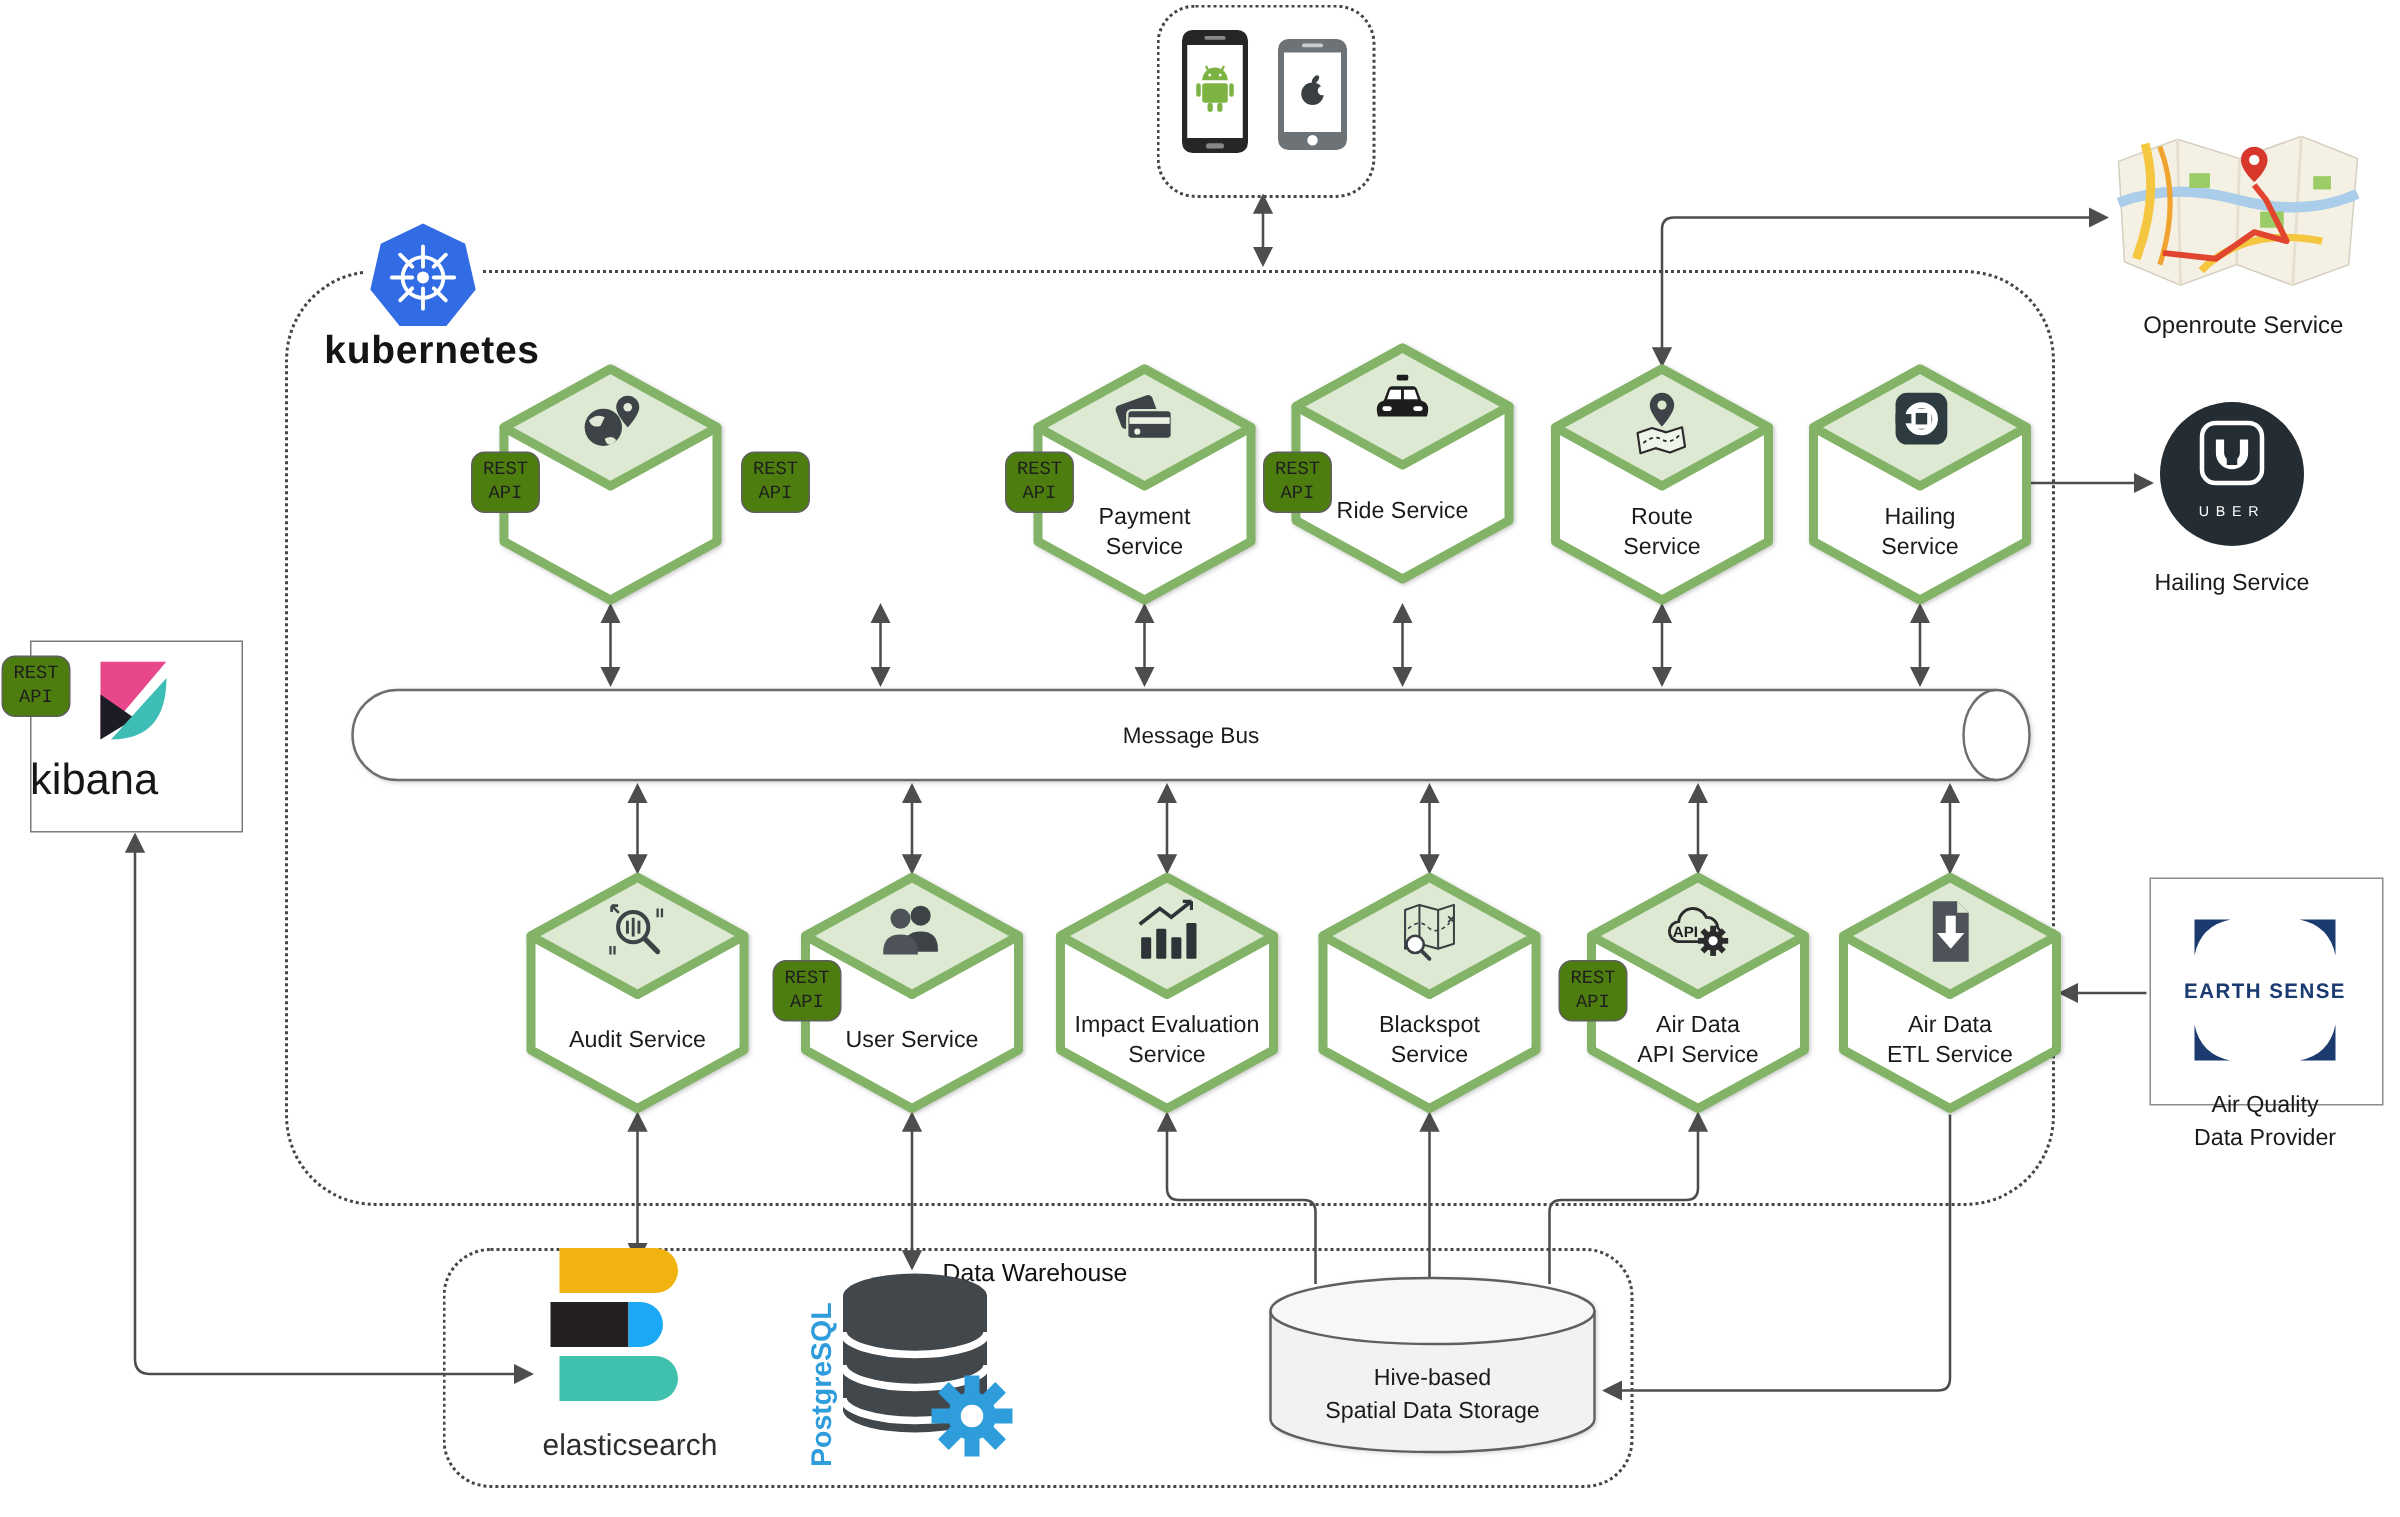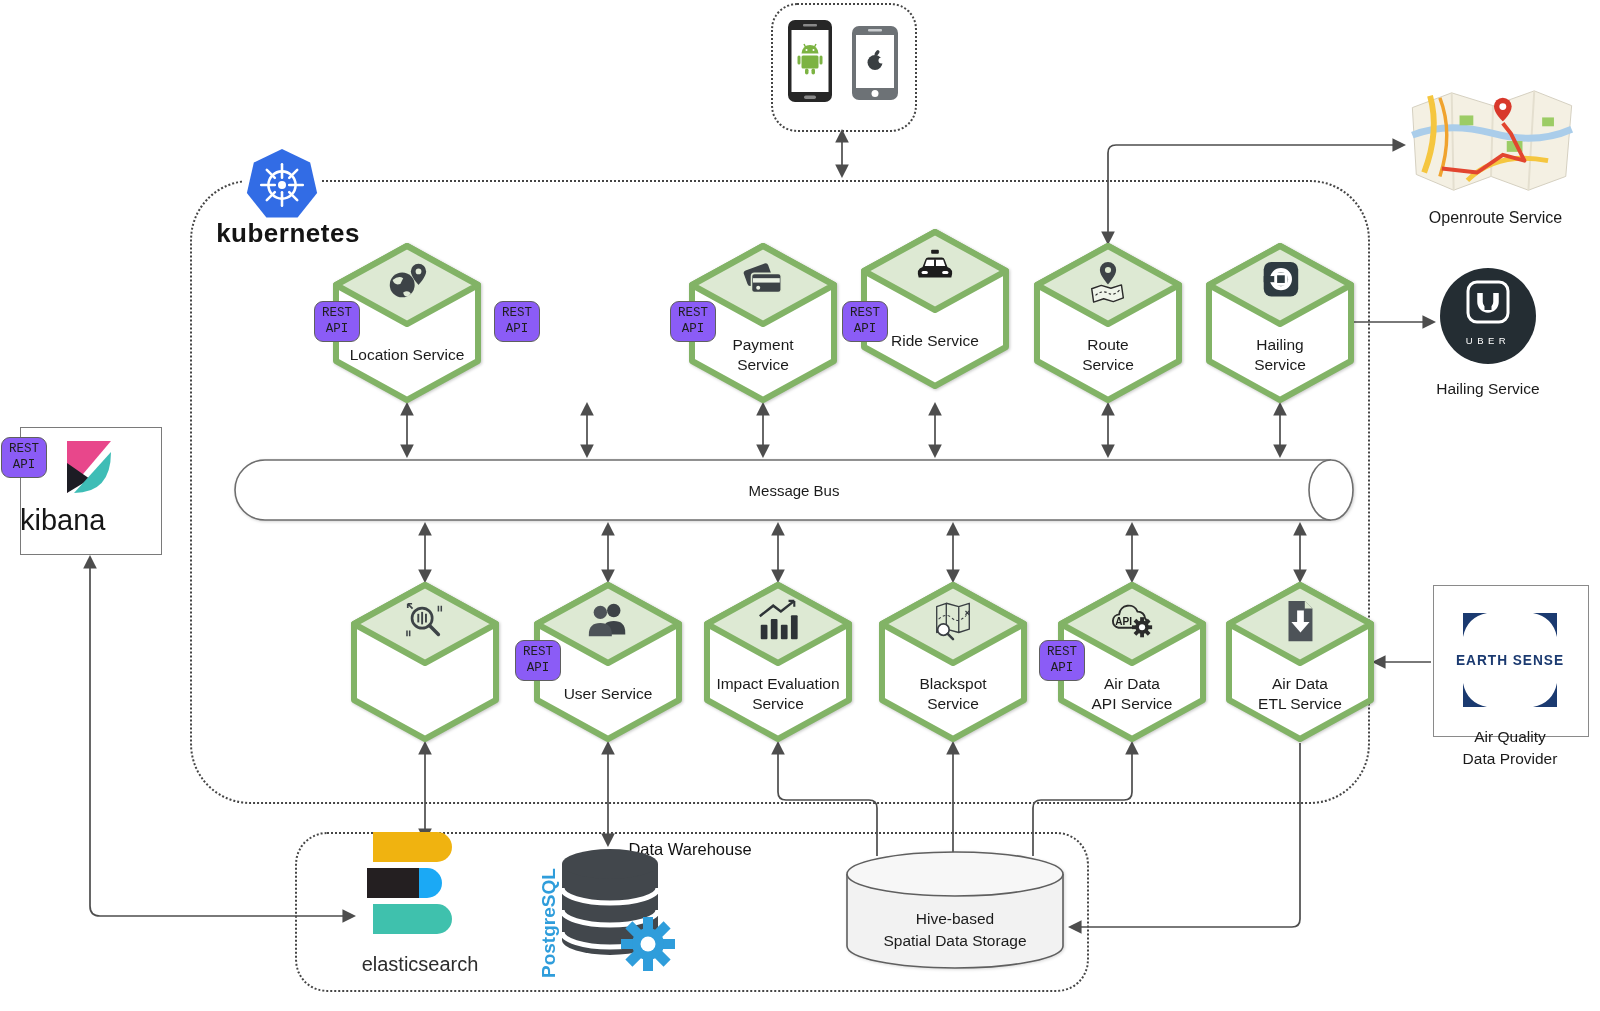--- a/index.html
+++ b/index.html
@@ -26,21 +26,21 @@
   .hex-shape { position:absolute; left:0; top:0; filter:drop-shadow(1.5px 1.5px 1.5px rgba(0,0,0,0.22)); }
   .hex-outline { fill:#ffffff; stroke:var(--hex-stroke,#82b366); stroke-width:6; stroke-linejoin:round; }
   .hex-diamond { fill:var(--hex-fill,#dde9d3); stroke:var(--hex-stroke,#82b366); stroke-width:6; stroke-linejoin:round; }
   .hex-icon { position:absolute; left:52px; top:17px; width:46px; height:46px; }
   .hex-icon svg { display:block; }
   .hex-label { position:absolute; left:5px; top:84px; width:140px; height:58px;
                display:flex; align-items:center; justify-content:center; text-align:center;
                font-size:15.5px; line-height:1.3; color:#1b1b1b; white-space:pre-line; }
 
   
-  .rest-tag { position:absolute; width:44px; padding:3px 0; background:#8b5cf6;
+  .rest-tag { position:absolute; width:44px; padding:3px 0; background:#4d7c0f;
               border:1.4px solid #5f5f5f; border-radius:9px; text-align:center;
               font-family:"Liberation Mono", monospace; font-size:12.5px; line-height:1.3;
               color:#1e1e1e; z-index:6; }
   .rest-tag span { display:block; }
 
   
   #bus { left:231px; top:458px; width:1126px; height:64px; }
   #bus svg { filter:drop-shadow(1.5px 1.5px 1.5px rgba(0,0,0,0.18)); }
   .bus-label { position:absolute; inset:0; display:flex; align-items:center; justify-content:center;
                font-size:15px; color:#1b1b1b; }
@@ -175,21 +175,20 @@
     </svg>
     <span class="hex-icon">
           <svg viewBox="0 0 48 48" width="46" height="46">
     <circle cx="19" cy="27" r="13" fill="#3d4347"></circle>
     <path d="M9 22 q6 -5 11 -2 l-3 6 q-6 2 -8 -4 z" fill="#dfe9d6"></path>
     <path d="M20 35 q5 -3 8 1 l-3 3 q-4 1 -5 -4 z" fill="#dfe9d6"></path>
     <path d="M36 5 a8 8 0 0 1 8 8 c0 5.5 -8 14 -8 14 s-8 -8.5 -8 -14 a8 8 0 0 1 8 -8 z" fill="#3d4347"></path>
     <circle cx="36" cy="13" r="3" fill="#dfe9d6"></circle>
           </svg>
         </span>
-    <div class="hex-label">Location Service</div>
   </div>
       <div class="rest-tag" style="left: 314px; top: 301px;">
     <span>REST</span>
     <span>API</span>
   </div>
       <div class="rest-tag" style="left: 494px; top: 301px;">
     <span>REST</span>
     <span>API</span>
   </div>
       <div class="hex" style="left: 688px; top: 242px;">
@@ -277,20 +276,21 @@
     <circle cx="21" cy="21" r="10.5" fill="none" stroke="#3d4347" stroke-width="2.8"></circle>
     <line x1="17" y1="16.5" x2="17" y2="25.5" stroke="#3d4347" stroke-width="2"></line>
     <line x1="21" y1="14.5" x2="21" y2="27.5" stroke="#3d4347" stroke-width="2"></line>
     <line x1="25" y1="16.5" x2="25" y2="25.5" stroke="#3d4347" stroke-width="2"></line>
     <line x1="29" y1="29" x2="38" y2="38" stroke="#3d4347" stroke-width="3.6" stroke-linecap="round"></line>
     <path d="M11 11 L6 6 M6 6 v4.5 M6 6 h4.5" fill="none" stroke="#3d4347" stroke-width="1.8"></path>
     <path d="M8 34 v6 M5.2 34 v6" stroke="#3d4347" stroke-width="1.6"></path>
     <path d="M41 8 v6 M38 8 v6" stroke="#3d4347" stroke-width="1.6"></path>
           </svg>
         </span>
+    <div class="hex-label">Audit Service</div>
   </div>
       <div class="hex" style="left: 533px; top: 581px;">
     <svg class="hex-shape" viewBox="0 0 150 162" width="150" height="162">
       <polygon class="hex-outline" points="75,4 146,43 146,119 75,158 4,119 4,43"></polygon>
       <polygon class="hex-diamond" points="4,43 75,4 146,43 75,82"></polygon>
     </svg>
     <span class="hex-icon">
           <svg viewBox="0 0 48 48" width="46" height="46">
     <circle cx="30" cy="13" r="7" fill="#3d4347"></circle>
     <path d="M18 38 v-2 q0 -12 12 -12 t12 12 v2 z" fill="#3d4347"></path>

